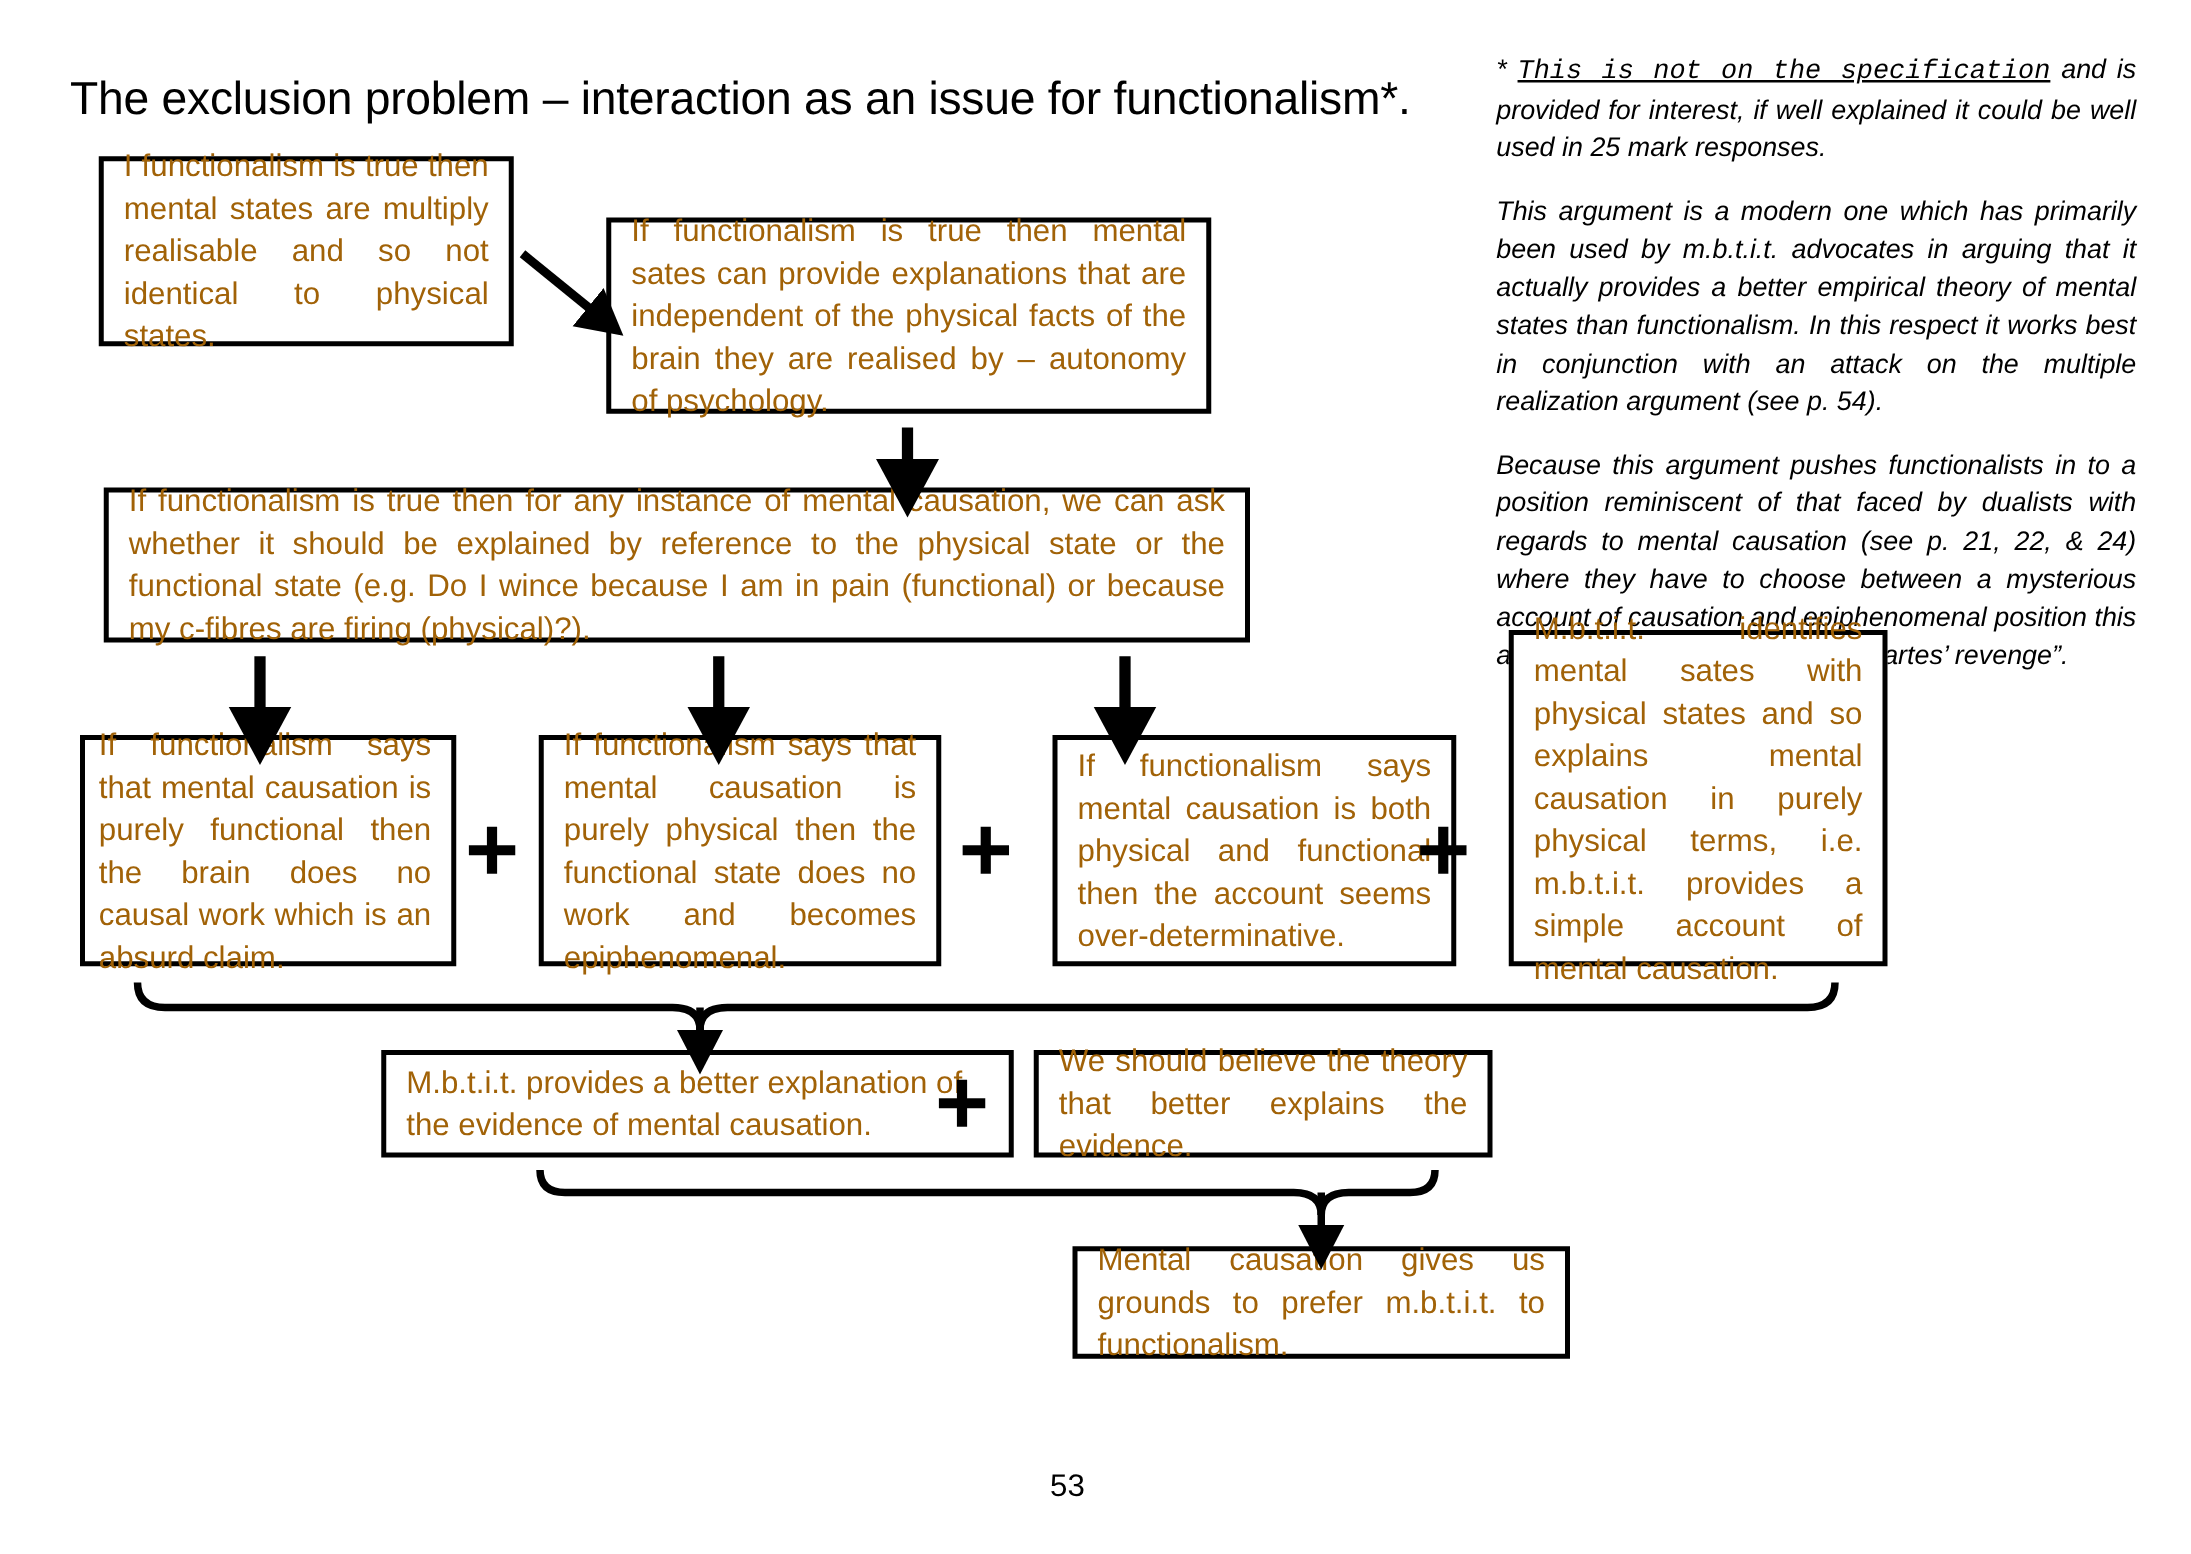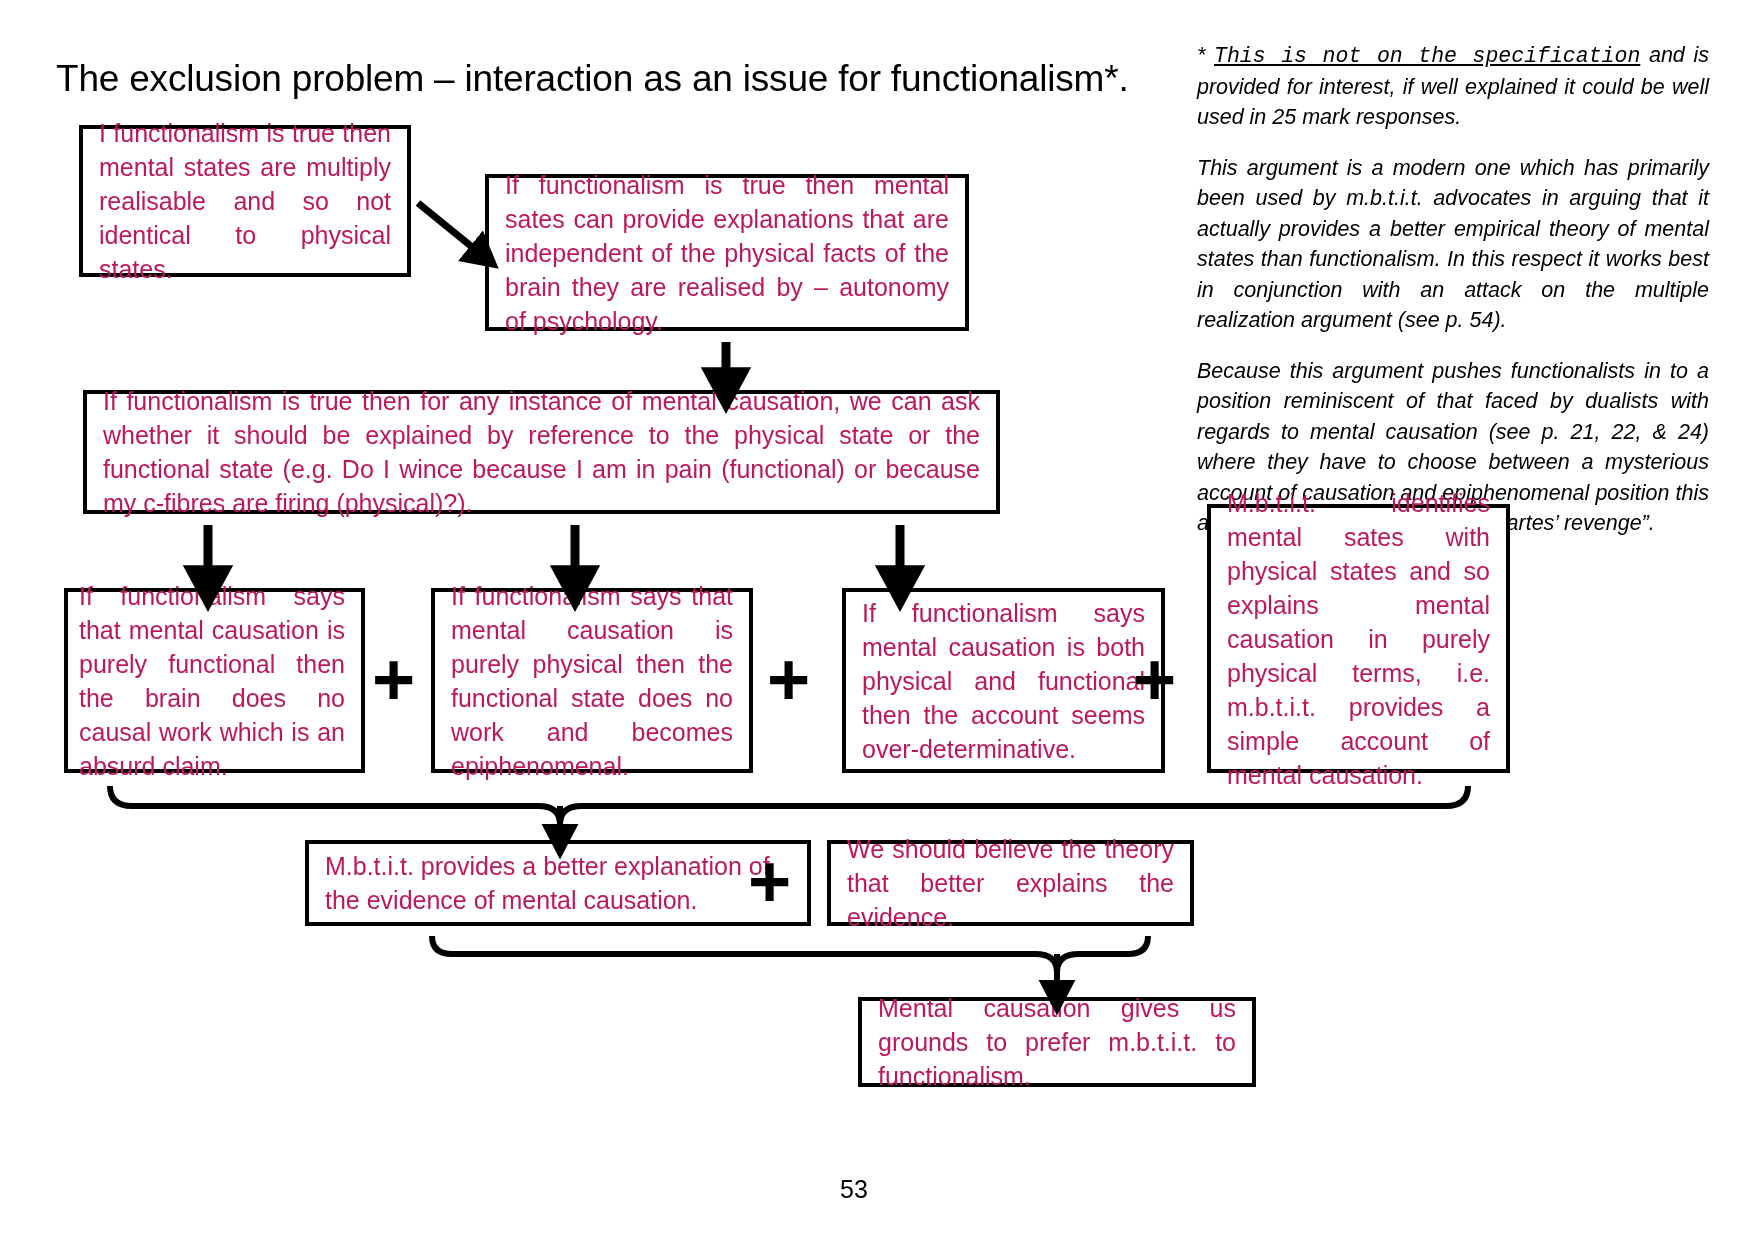--- a/index.html
+++ b/index.html
@@ -42,21 +42,21 @@
     align-items: center;
     padding: 10px 16px;
   }
   .box p {
     margin: 0;
     width: 100%;
     text-align: justify;
     text-justify: inter-word;
     font-size: 25px;
     line-height: 1.36;
-    color: #be185d;
+    color: #a16207;
   }
   .box p.nojust { text-align: left; }
 
   
   .notes {
     position: absolute;
     left: 1197px;
     top: 40px;
     width: 512px;
   }

